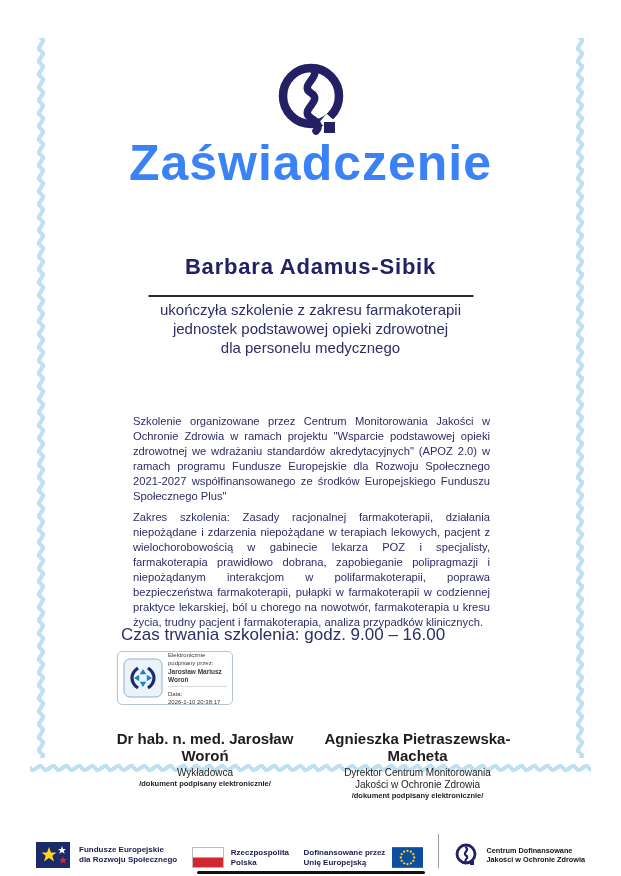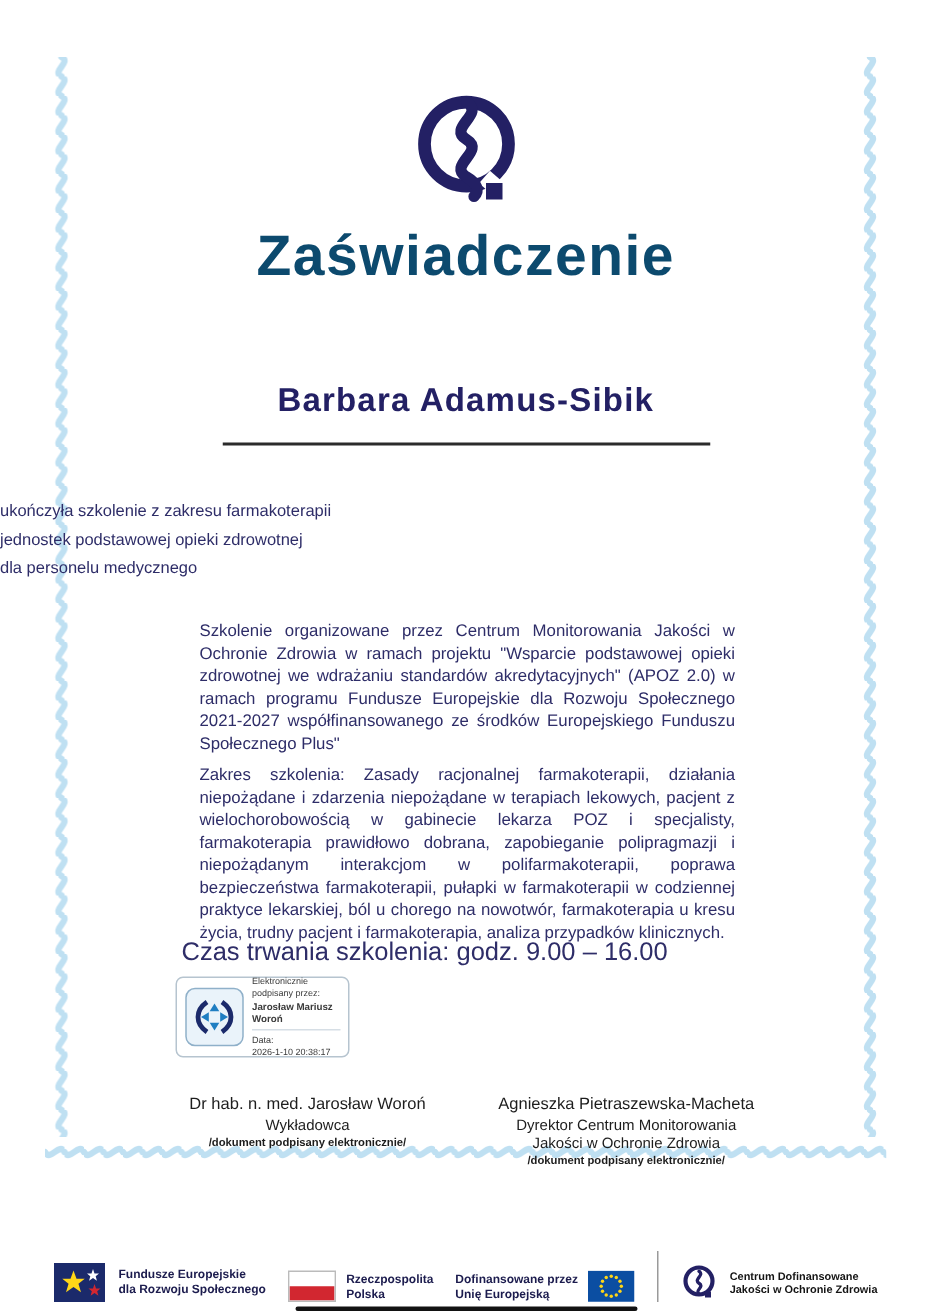--- a/index.html
+++ b/index.html
@@ -16,39 +16,39 @@
 
   
   .border-left  { position:absolute; left:33px;  top:38px; }
   .border-right { position:absolute; right:33px; top:38px; }
   .border-bottom{ position:absolute; left:30px;  top:760px; }
 
   
   .main-logo { position:absolute; top:56px; left:50%; transform:translateX(-50%); }
 
   .title {
-    position:absolute; top:150px; left:0; width:100%;
+    position:absolute; top:134px; left:0; width:100%;
     margin:0; text-align:center;
-    font-size:38px; font-weight:bold; letter-spacing:1px;
-    color:#0c4a6e;
+    font-size:50px; font-weight:bold; letter-spacing:1px;
+    color:#3b82f6;
   }
 
   .recipient-name {
     position:absolute; top:254px; left:0; width:100%;
     text-align:center; font-size:22px; font-weight:bold; letter-spacing:0.8px;
     color:#232064;
   }
   .name-rule {
     position:absolute; top:295px; left:50%; transform:translateX(-50%);
     width:325px; height:2px; background:#2b2b2b;
   }
 
   .completion {
-    position:absolute; top:332px; left:0; width:100%;
-    text-align:left; font-size:11px; line-height:19px; color:#2e2d68;
+    position:absolute; top:300px; left:0; width:100%;
+    text-align:center; font-size:15px; line-height:19px; color:#2e2d68;
   }
 
   .para {
     position:absolute; left:133px; width:357px; margin:0;
     font-size:11.2px; line-height:1.34; text-align:justify; color:#2e2d68;
   }
   .para-organizer { top:414px; }
   .para-scope { top:510px; }
 
   .duration {
@@ -63,21 +63,21 @@
     border:1px solid #b6c4cf; border-radius:5px; background:#ffffff;
     display:flex; align-items:center; padding:4px 5px; gap:5px;
   }
   .stamp-text { font-size:6px; line-height:8px; color:#3a3a3a; }
   .stamp-text .signer { font-size:6.5px; font-weight:bold; margin:1px 0 3px 0; border-bottom:1px solid #d6dee5; padding-bottom:2px; }
 
   
   .sig-col { position:absolute; top:730px; text-align:center; color:#1d1d1d; }
   .sig-left  { left:105px; width:200px; }
   .sig-right { left:315px; width:205px; }
-  .sig-name { font-size:11px; font-weight:normal; margin-bottom:3px; }
+  .sig-name { font-size:15px; font-weight:bold; margin-bottom:3px; }
   .sig-role { font-size:10px; line-height:12px; }
   .sig-note { font-size:7.5px; font-weight:bold; margin-top:0; }
 
   
   .footer {
     position:absolute; top:818px; left:36px; right:36px; height:50px;
     display:flex; align-items:flex-end; justify-content:space-between;
     background:#ffffff;
   }
   .footer-block { display:flex; align-items:center; gap:7px; }

